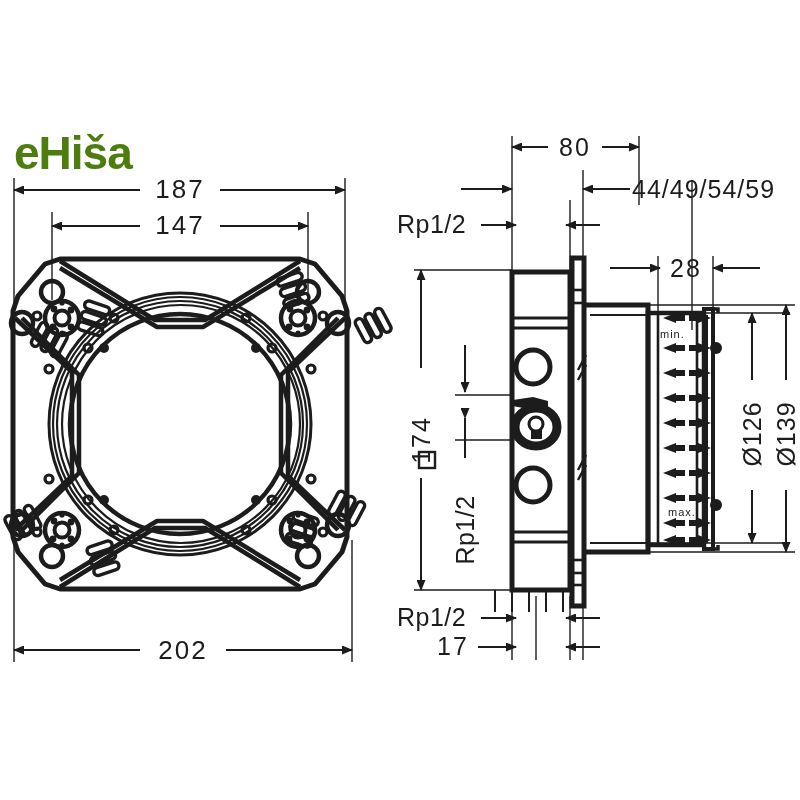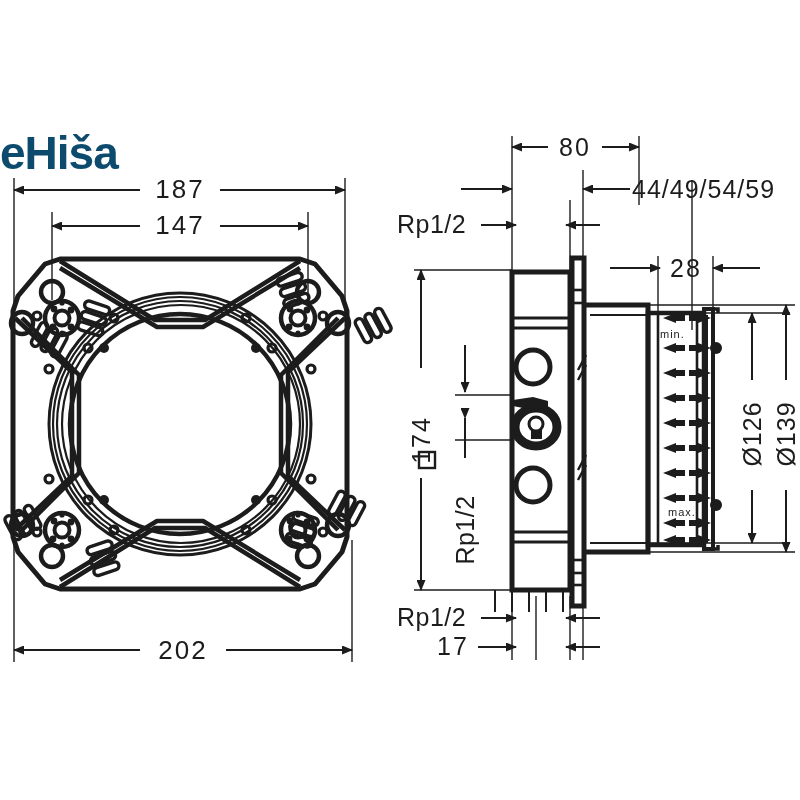--- a/index.html
+++ b/index.html
@@ -7,25 +7,25 @@
   body{
     width:800px;height:800px;
     background:#ffffff;
     font-family:"Liberation Sans", sans-serif;
     overflow:hidden;
   }
   #sheet{position:relative;width:800px;height:800px;}
   #dwg{position:absolute;left:0;top:0;}
   .wm{
     position:absolute;
-    left:0; top:126px;
+    left:14px; top:126px;
     font-family:"Liberation Sans", sans-serif;
     font-size:46px;
     font-weight:bold;
-    color:#0c4a6e;
+    color:#4d7c0f;
     letter-spacing:-1px;
     user-select:none;
     pointer-events:none;
   }
 </style>
 </head>
 <body>
 
 <div id="sheet">
 

